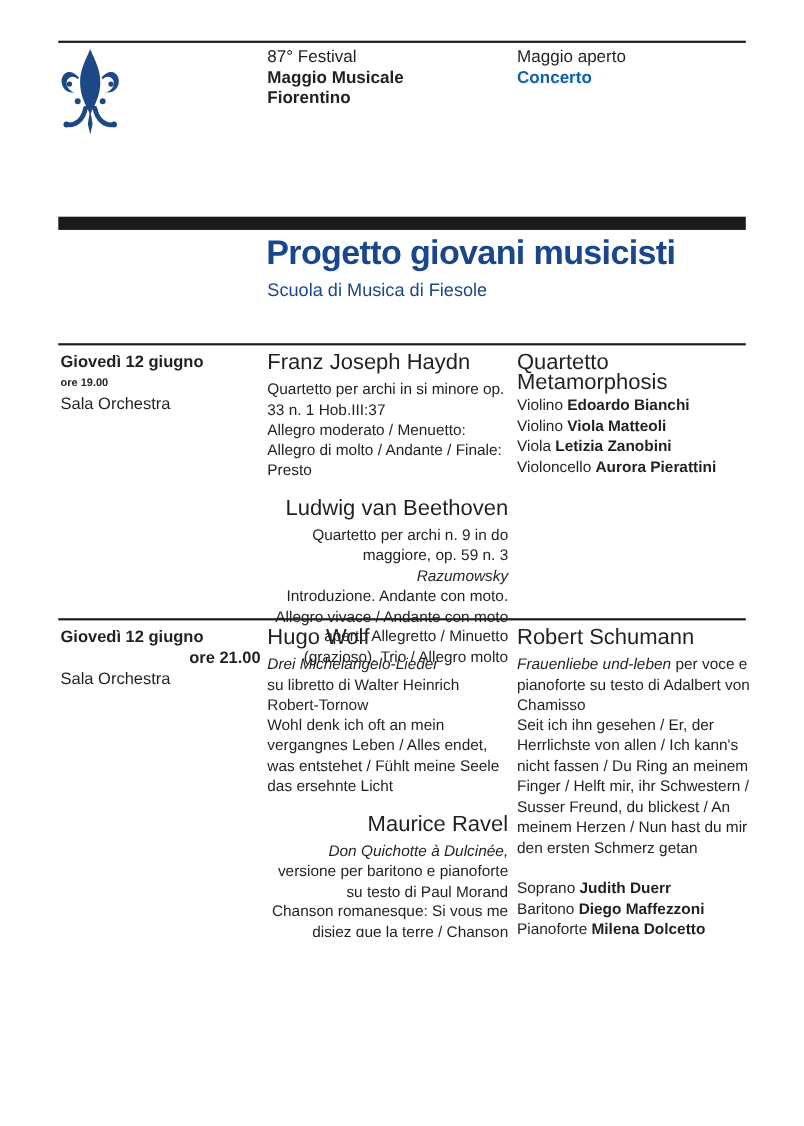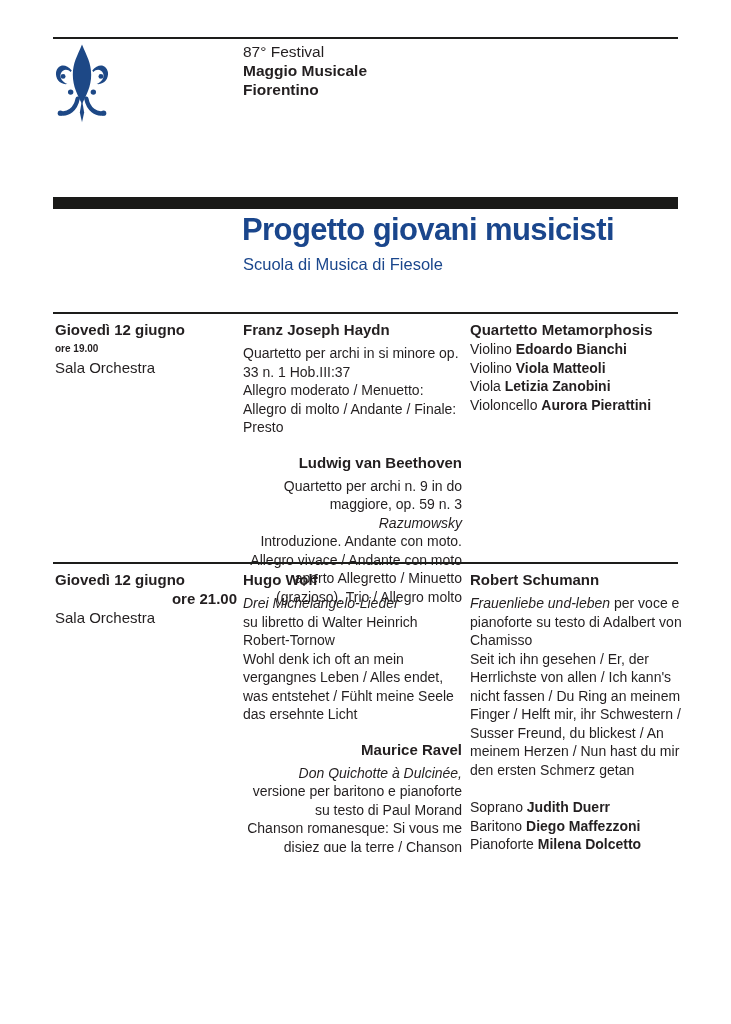--- a/index.html
+++ b/index.html
@@ -27,21 +27,21 @@
               color:#1a468c; letter-spacing:-0.6px; white-space:nowrap; }
   .subtitle { position:absolute; left:243px; top:255px; font-size:16.5px; color:#1a468c; }
 
   .col { position:absolute; font-size:14px; line-height:18.5px; }
   .c-date  { left:55px;  width:182px; }
   .c-mid   { left:243px; width:219px; }
   .c-right { left:470px; width:218px; }
   .e1 { top:320px; }
   .e2 { top:570px; }
 
-  .h3 { font-size:15px; font-weight:700; line-height:19px; margin:0 0 5px 0; }
+  .h3 { font-size:20px; font-weight:400; line-height:19px; margin:0 0 5px 0; }
   .piece + .piece { margin-top:16px;text-align:right; }
   .it { font-style:italic; }
   .perf-line .name { font-weight:700; }
   .perf-list { margin-top:19px; }
 
   .footer { position:absolute; left:243px; top:939px; height:56px; }
   .emblem { position:absolute; left:0; top:2px; width:34px; height:46px; }
   .sm { position:absolute; left:42px; top:0; width:52px; height:56px; color:#d94a32; font-weight:700; }
   .sm-s { position:absolute; left:0;  top:-3px; font-size:31px; }
   .sm-m { position:absolute; left:19px; top:9px; font-size:31px; }
@@ -73,20 +73,24 @@
       <path d="M50 104 L54 128 L50 146 L46 128 Z"></path>
     </svg>
   </div>
 
   <div class="hdr-block hdr-festival">
     <div>87° Festival</div>
     <div class="b">Maggio Musicale</div>
     <div class="b">Fiorentino</div>
   </div>
 
+  <div class="hdr-block hdr-series">
+    <div>Maggio aperto</div>
+    <div class="concerto">Concerto</div>
+  </div>
 
   <div class="title-bar"></div>
   <div class="title">Progetto giovani musicisti</div>
   <div class="subtitle">Scuola di Musica di Fiesole</div>
 
   <div class="rule rule-e1"></div>
 
   <div class="col c-date e1">
     <div class="b" style="font-size:15px; line-height:19px;">Giovedì 12 giugno</div>
     <div class="b" style="font-size:10px; line-height:19px;">ore 19.00</div>

